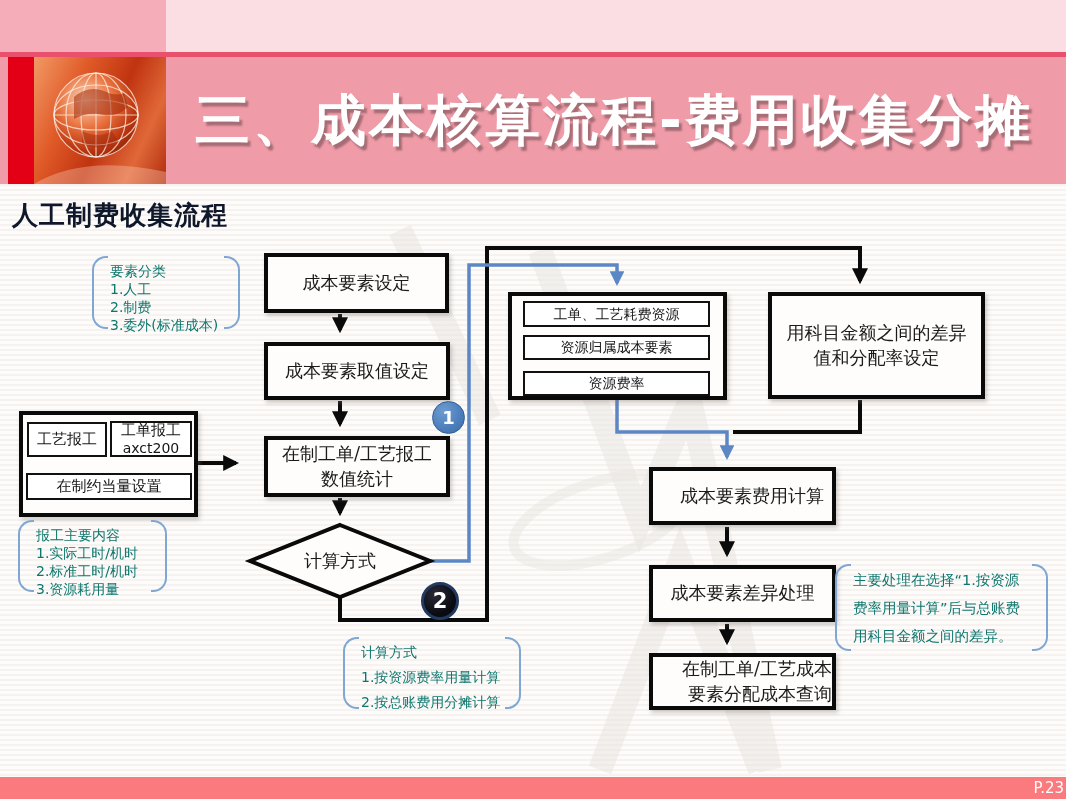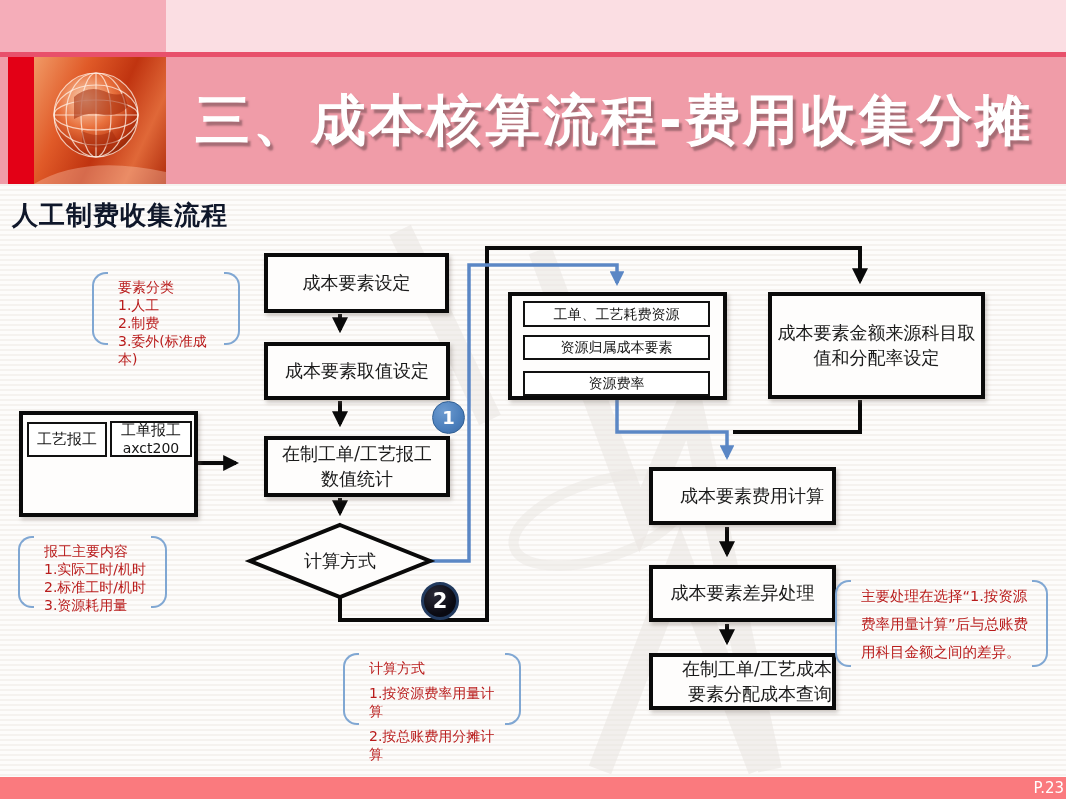--- a/index.html
+++ b/index.html
@@ -53,22 +53,22 @@
   .i-r1{left:523px;top:301px;width:187px;height:26px;font-size:14px;}
   .i-r2{left:523px;top:335px;width:187px;height:25px;font-size:14px;}
   .i-r3{left:523px;top:371px;width:187px;height:25px;font-size:14px;}
 
   
   .diamond-svg{position:absolute;left:244px;top:519px;}
   .diamond-label{position:absolute;left:250px;top:525px;width:180px;height:72px;display:flex;align-items:center;justify-content:center;
                  font-family:"DejaVu Serif","Liberation Serif",serif;font-size:18px;color:#1a1a1a;}
 
   
-  .callout{position:absolute;box-sizing:border-box;padding:6px 18px 4px 26px;color:#b91c1c;
-           font-size:14px;line-height:18px;margin-top:16px;}
+  .callout{position:absolute;box-sizing:border-box;padding:6px 18px 4px 18px;color:#0f766e;
+           font-size:14px;line-height:18px;}
   .callout::before{content:"";position:absolute;left:0;top:0;bottom:0;width:14px;
            border:2px solid #80a7d3;border-right:none;border-radius:14px 0 0 14px;}
   .callout::after{content:"";position:absolute;right:0;top:0;bottom:0;width:14px;
            border:2px solid #80a7d3;border-left:none;border-radius:0 14px 14px 0;}
   .c-elements{left:92px;top:256px;width:148px;height:73px;}
   .c-report{left:18px;top:520px;width:149px;height:72px;}
   .c-calc{left:343px;top:637px;width:178px;height:72px;}
   .c-calc .line{margin-top:7px;}
   .c-note{left:835px;top:564px;width:213px;height:87px;font-size:14.5px;line-height:28px;padding-top:2px;}
 
@@ -184,34 +184,37 @@
   <div class="diamond-label">计算方式</div>
 
   <div class="group-box g-left"></div>
   <div class="ibox i-process">
     <div>工艺报工</div>
   </div>
   <div class="ibox i-workorder">
     <div>工单报工</div>
     <div class="sub">axct200</div>
   </div>
+  <div class="ibox i-equiv">
+    <div>在制约当量设置</div>
+  </div>
 
   <div class="group-box g-right"></div>
   <div class="ibox i-r1">
     <div>工单、工艺耗费资源</div>
   </div>
   <div class="ibox i-r2">
     <div>资源归属成本要素</div>
   </div>
   <div class="ibox i-r3">
     <div>资源费率</div>
   </div>
 
   <div class="fbox b-source">
-    <div>成本要素金额来源科目取</div>
+    <div>用科目金额之间的差异</div>
     <div>值和分配率设定</div>
   </div>
 
   <div class="fbox b-expense">
     <div>成本要素费用计算</div>
   </div>
 
   <div class="fbox b-variance">
     <div>成本要素差异处理</div>
   </div>

